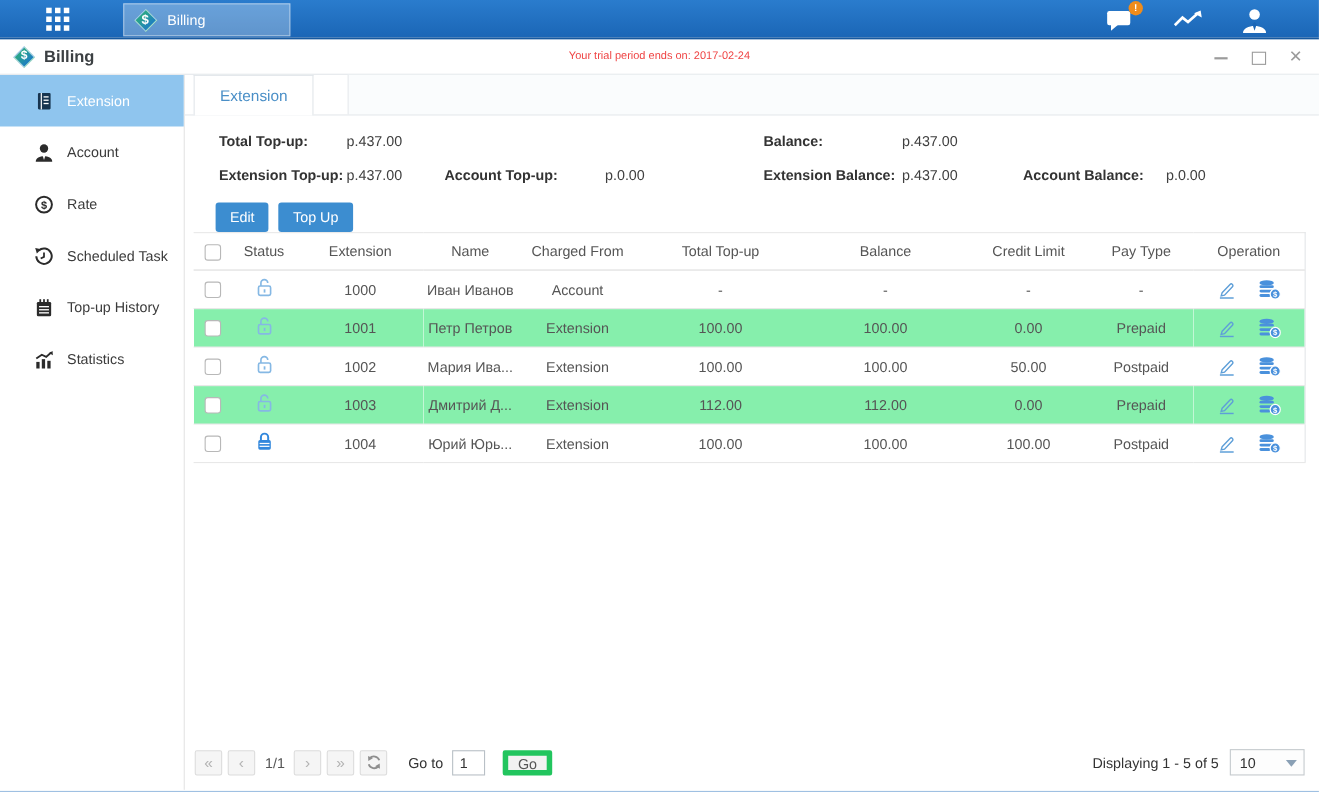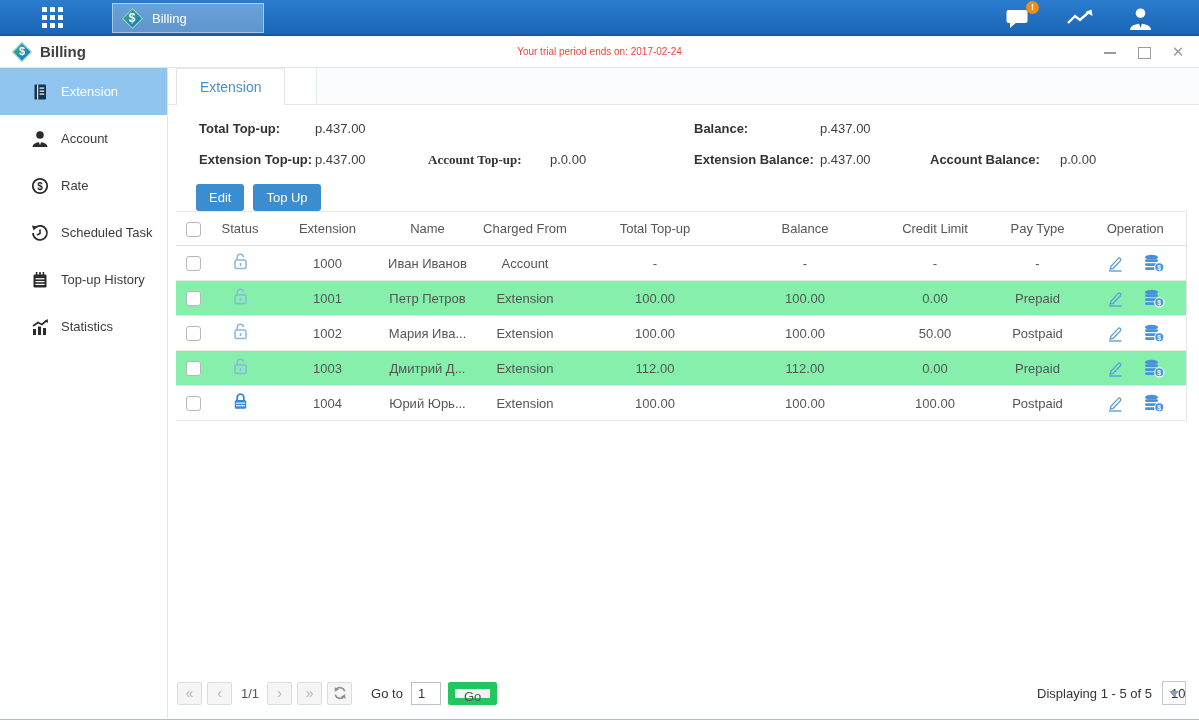--- a/index.html
+++ b/index.html
@@ -48,21 +48,21 @@
   .tab { position:absolute; left:8px; top:0; height:37px; z-index:2; background:#fff; border:1px solid #e2e6ea; border-bottom:none; padding:0 23px; display:flex; align-items:center; font-size:14px; color:#4a8fc7; cursor:pointer; }
 
   .content { padding:0 13px 0 8px; }
 
   
   .summary { margin-top:8px; }
   .sumrow { position:relative; height:31px; font-size:13px; color:#404040; }
   .sumrow span { position:absolute; line-height:31px; white-space:nowrap; }
   .slabel { font-weight:bold; color:#333; }
   .p-l1 { left:23px; }  .p-v1 { left:139px; }
-  .p-l2 { left:252px;font-family:Liberation Serif, serif; } .p-v2 { left:374px; }
+  .p-l2 { left:228px; } .p-v2 { left:374px; }
   .p-l3 { left:518px; } .p-v3 { left:644px; }
   .p-l4 { left:754px; } .p-v4 { left:884px; }
 
   
   .actions { margin:9px 0 0 20px; display:flex; gap:9px; }
   .btn-blue { height:27px; padding:0 13px; background:#3c8dd0; color:#fff; font-size:13px; border:none; border-radius:3px; cursor:pointer; font-family:inherit; }
 
   
   table.grid { width:1010px; border-collapse:collapse; table-layout:fixed; border-top:1px solid #e8e8e8; border-right:1px solid #e3e6e9; }
   table.grid th { height:34px; font-size:13px; font-weight:normal; color:#555; border-bottom:1px solid #dcdcdc; text-align:center; }
@@ -71,24 +71,24 @@
   .cbx { display:inline-block; width:15px; height:15px; border:1px solid #b8b8b8; border-radius:3px; background:#fff; vertical-align:middle; cursor:pointer; }
   .opcell { display:flex; align-items:center; justify-content:center; gap:20px; }
   .opicon { display:inline-flex; cursor:pointer; }
 
   
   .pagebar { margin-top:auto; padding:0 13px 13px 9px; display:flex; align-items:center; }
   .pg-btn { width:25px; height:23px; background:#f5f5f5; border:1px solid #dcdcdc; color:#b3b3b3; font-size:14px; display:flex; align-items:center; justify-content:center; margin-right:5px; cursor:pointer; border-radius:2px; }
   .pg-ind { font-size:13px; color:#555; margin:0 8px 0 4px; }
   .goto-label { font-size:13px; color:#333; margin:0 8px 0 14px; }
   .goto-input { width:30px; height:23px; border:1px solid #b9c0c6; font-size:13px; text-align:left; padding-left:6px; font-family:inherit; color:#333; }
-  .go-btn { height:23px; padding:0 9px; margin-left:7px; background:#f2f2f2; border:7px solid #22c55e; color:#555; font-size:13px; cursor:pointer; border-radius:2px; font-family:inherit; }
+  .go-btn { height:23px; padding:0 9px; margin-left:16px; background:#f2f2f2; border:5px solid #22c55e; color:#555; font-size:13px; cursor:pointer; border-radius:2px; font-family:inherit; }
   .pg-right { margin-left:auto; display:flex; align-items:center; gap:10px; }
   .displaying { font-size:13px; color:#333; }
-  .pagesize { position:relative; width:24px; height:24px; border:1px solid #c5cace; background:#fdfdfd; display:flex; align-items:center; padding-left:8px; font-size:13px; color:#333; cursor:pointer; }
+  .pagesize { position:relative; width:68px; height:24px; border:1px solid #c5cace; background:#fdfdfd; display:flex; align-items:center; padding-left:8px; font-size:13px; color:#333; cursor:pointer; }
   .pagesize .arrow { position:absolute; right:6px; top:9px; width:0; height:0; border-left:5px solid transparent; border-right:5px solid transparent; border-top:6px solid #8aa0b5; }
 </style>
 </head>
 <body>
 
 <div class="screen">
 
   <div class="taskbar">
     <div class="apps-btn">
       <svg width="23" height="23" viewBox="0 0 23 23">

